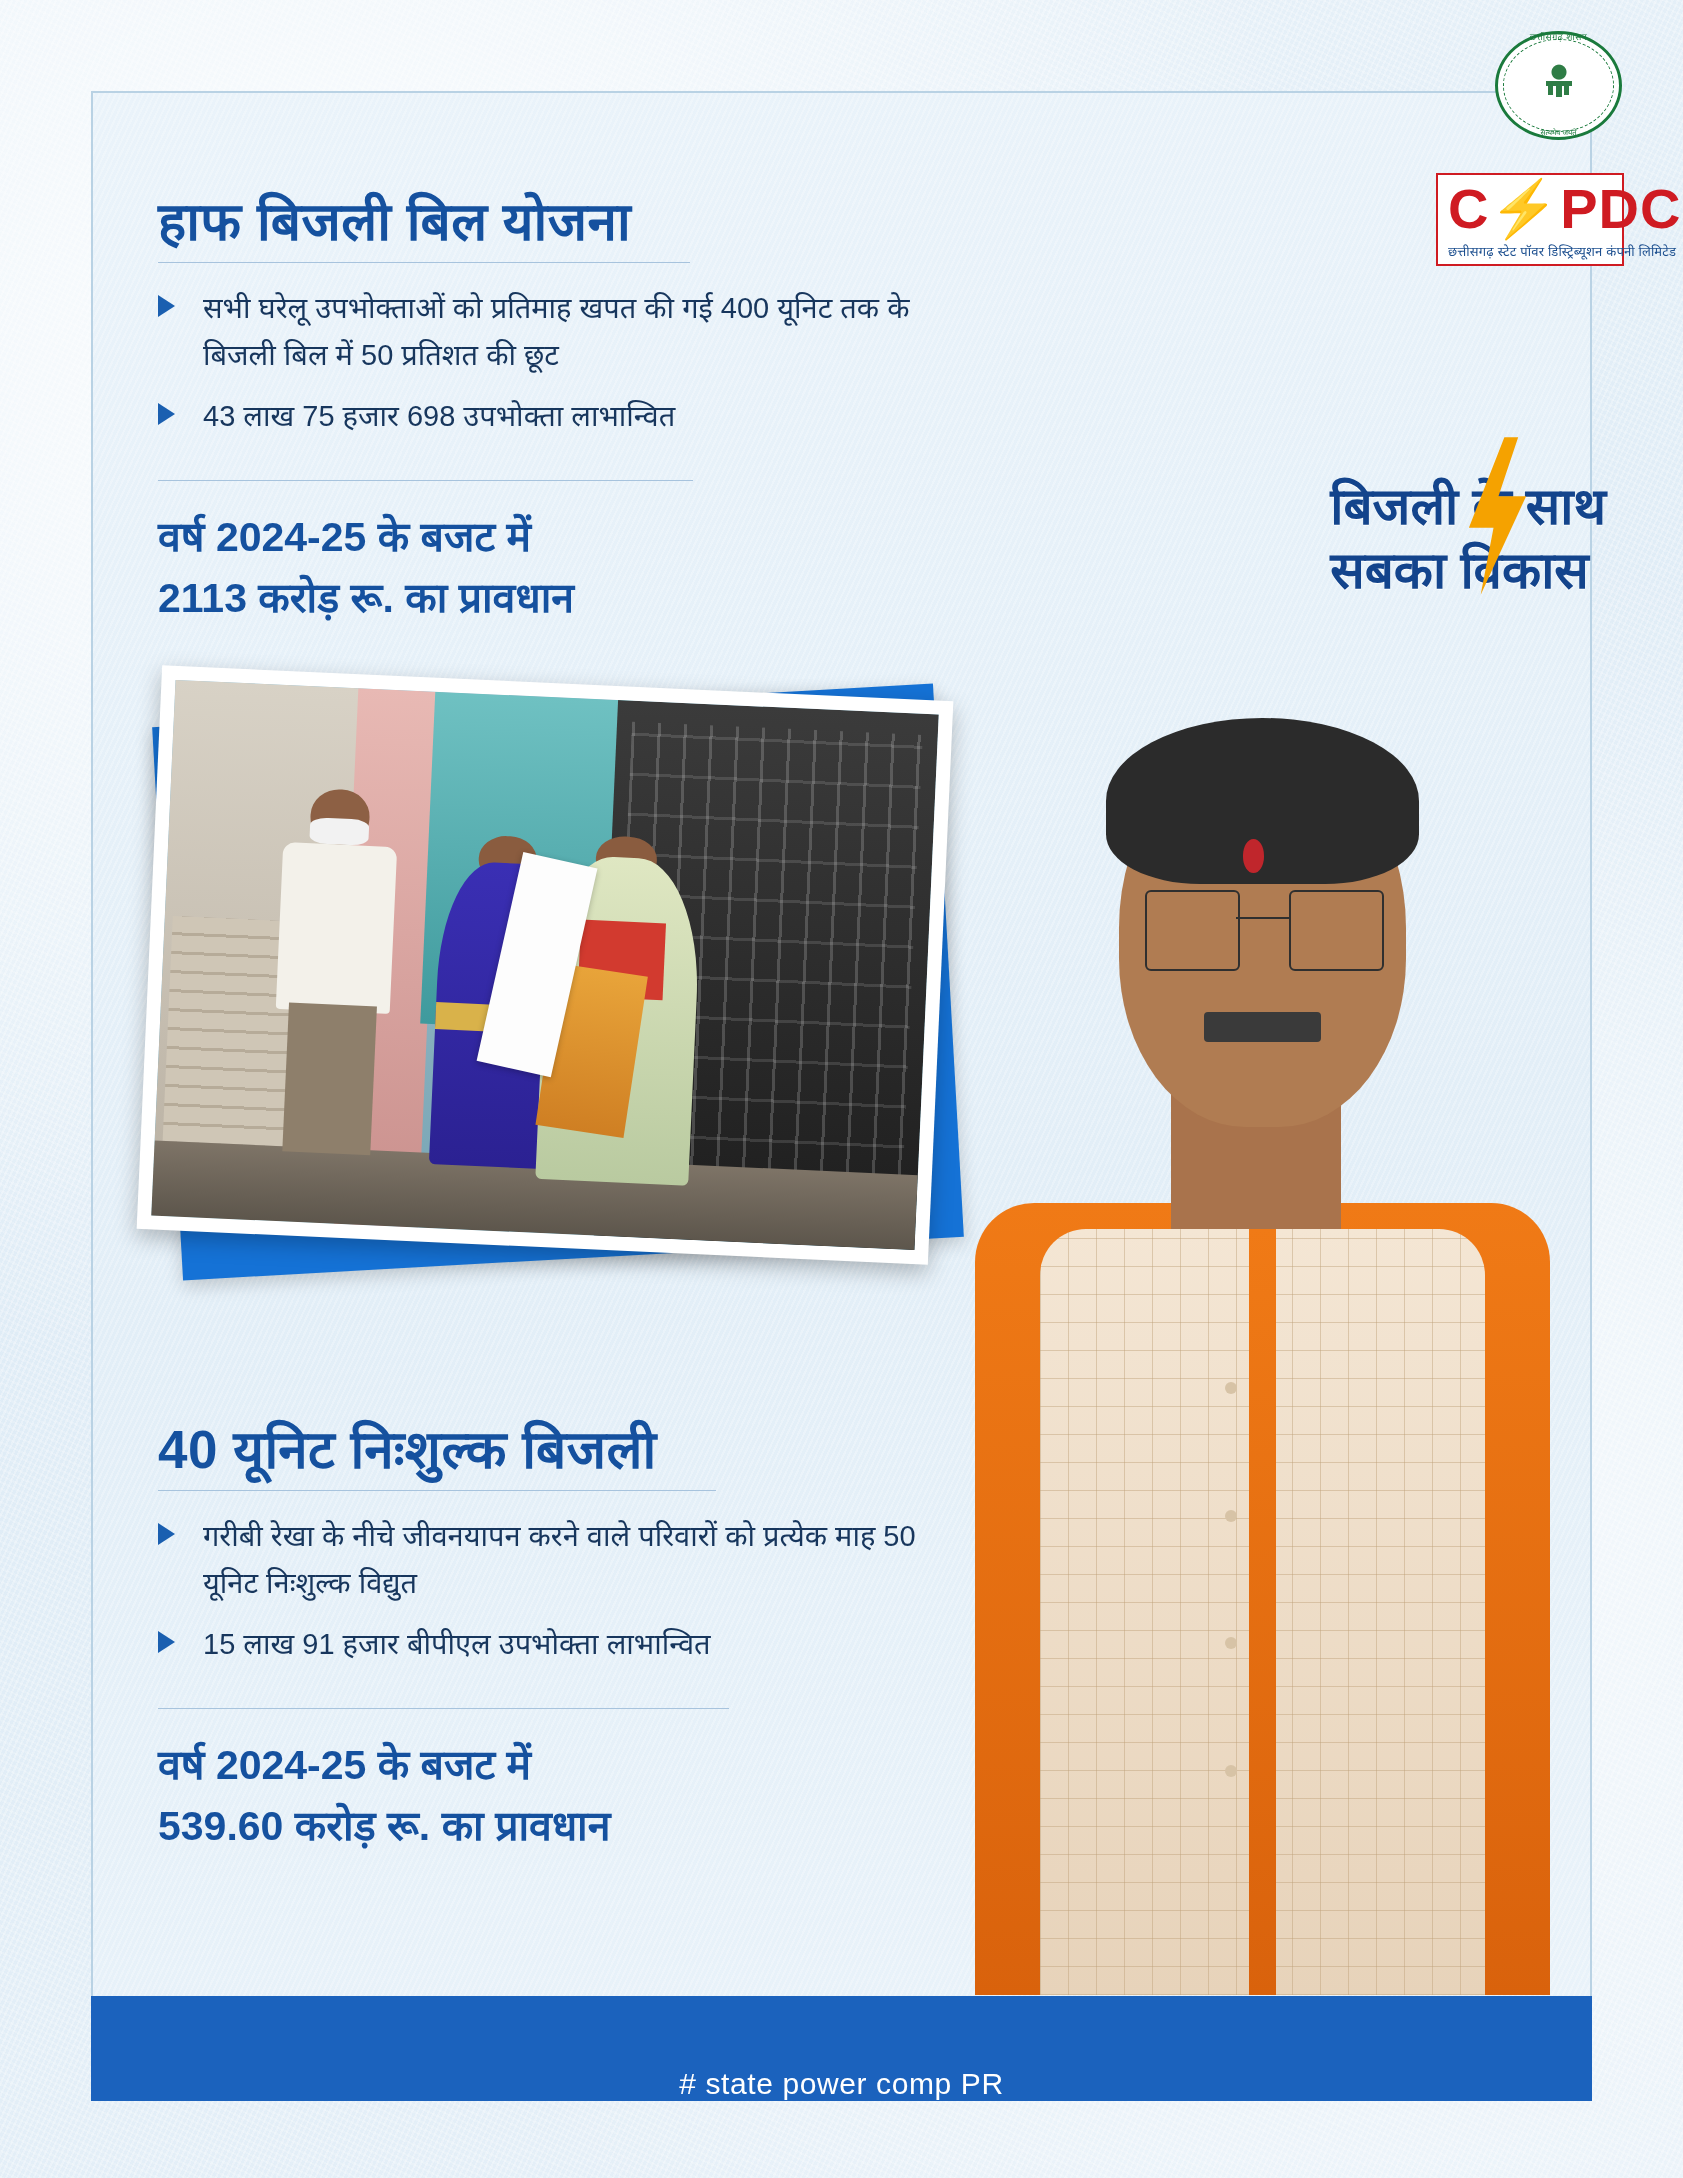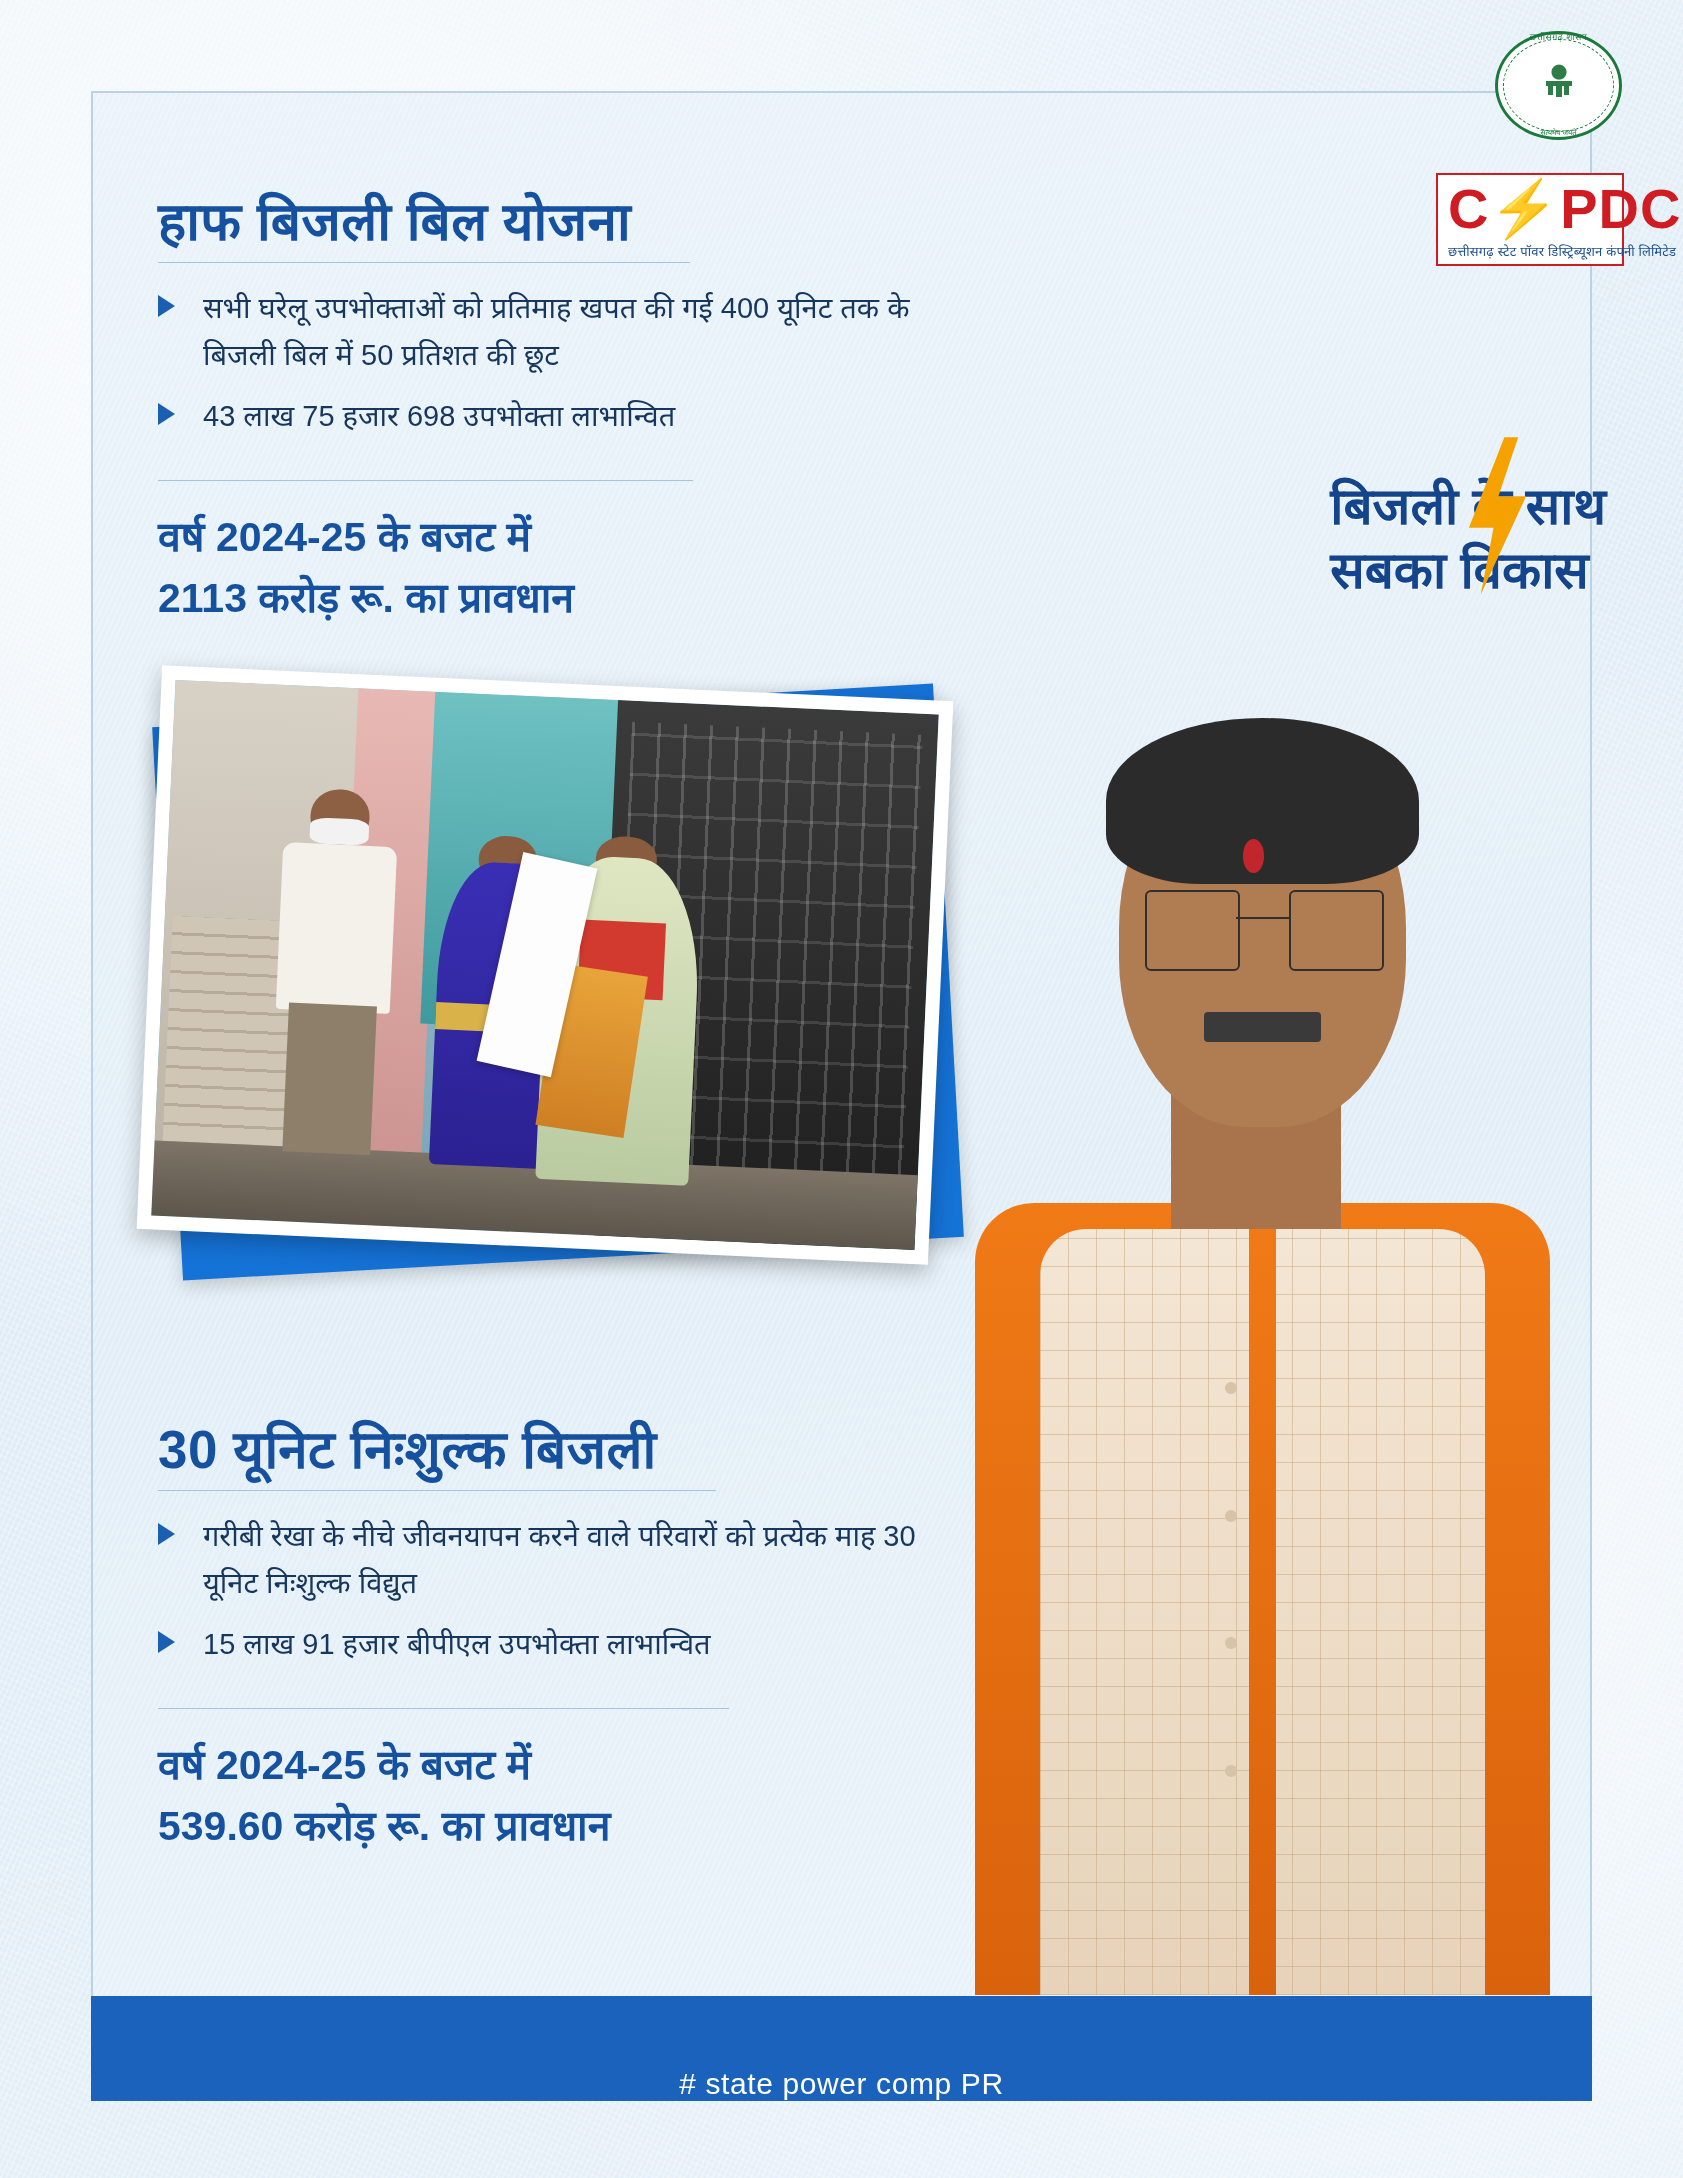--- a/index.html
+++ b/index.html
@@ -296,25 +296,25 @@
             <div class="sari"></div>
             <div class="blouse"></div>
             <div class="pallu"></div>
         </div>
         <div class="p-paper"></div>
       </div>
     </div>
   </div>
 
   <div class="block" style="top:1411px;">
-    <div class="heading">30 यूनिट निःशुल्क बिजली</div>
+    <div class="heading">40 यूनिट निःशुल्क बिजली</div>
     <div class="bullets">
       <div class="bullet">
         <div class="tri"></div>
-        <div class="txt">गरीबी रेखा के नीचे जीवनयापन करने वाले परिवारों को प्रत्येक माह 30 यूनिट निःशुल्क विद्युत</div>
+        <div class="txt">गरीबी रेखा के नीचे जीवनयापन करने वाले परिवारों को प्रत्येक माह 50 यूनिट निःशुल्क विद्युत</div>
       </div>
       <div class="bullet">
         <div class="tri"></div>
         <div class="txt">15 लाख 91 हजार बीपीएल उपभोक्ता लाभान्वित</div>
       </div>
     </div>
     <div class="budget">
       <div>वर्ष 2024-25 के बजट में</div>
       <div>539.60 करोड़ रू. का प्रावधान</div>
     </div>

